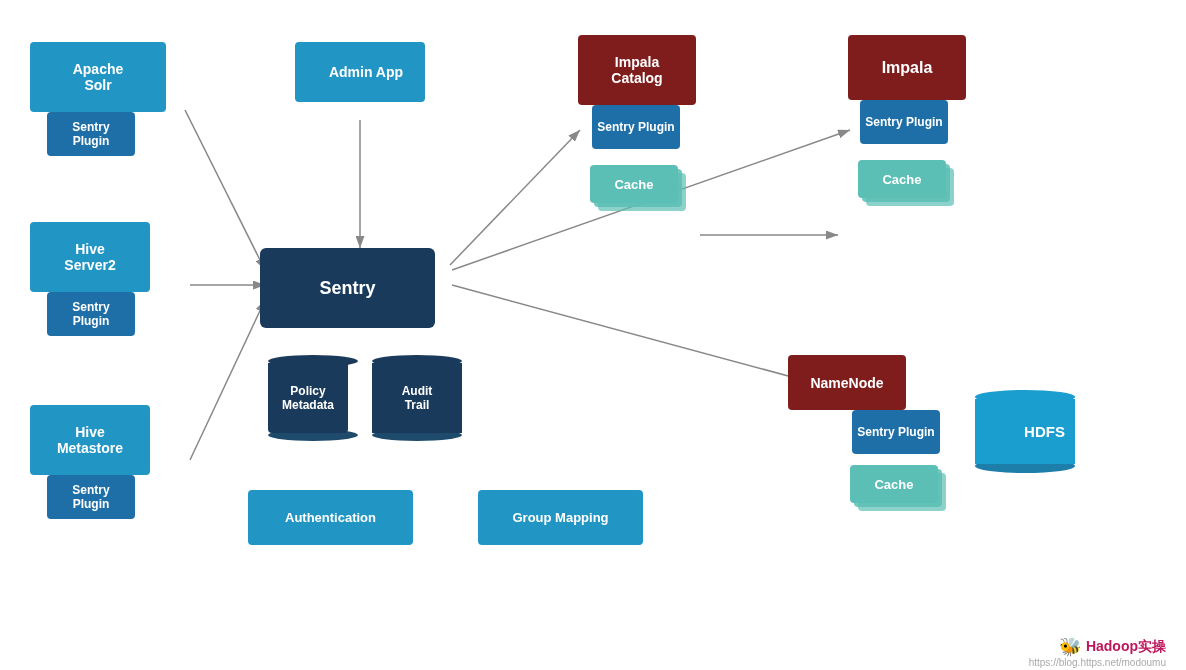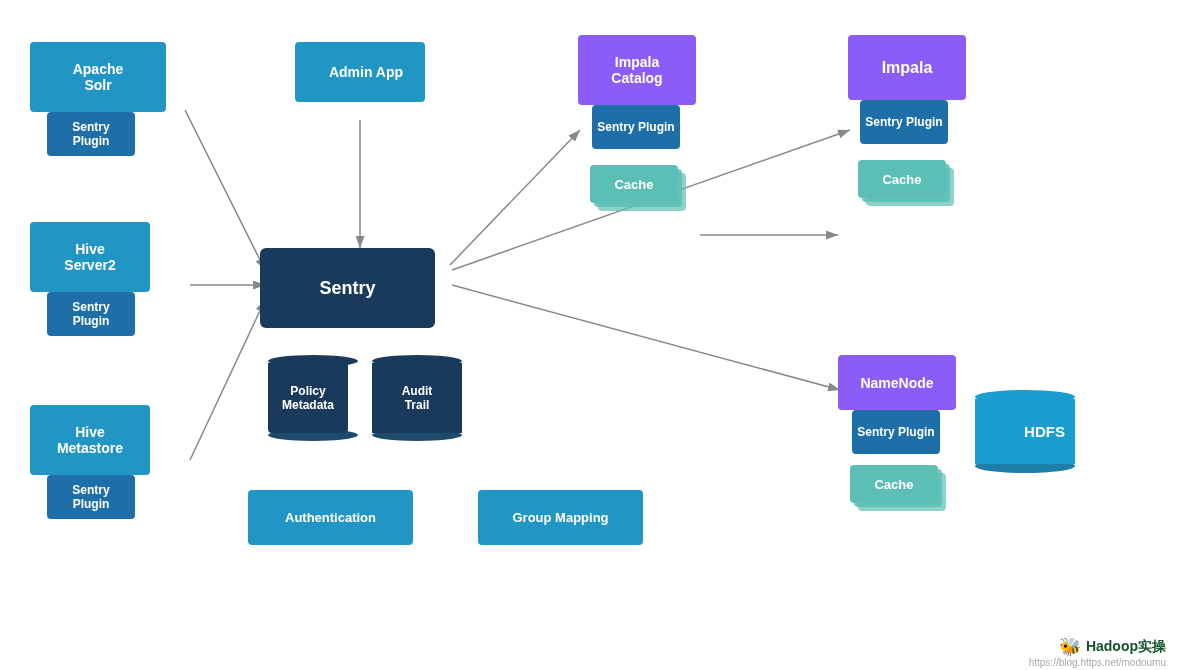--- a/index.html
+++ b/index.html
@@ -25,21 +25,21 @@
       font-weight: 600;
       color: white;
       border-radius: 4px;
       display: flex;
       align-items: center;
       justify-content: center;
     }
     .box-blue { background: #2196c4; }
     .box-dark { background: #1a3a5c; }
     .box-med { background: #1e6ea8; }
-    .box-light-blue { background: #8b5cf6; }
+    .box-light-blue { background: #7f1d1d; }
 
     
     .stack-wrapper {
       position: absolute;
     }
     .stack-back2 {
       position: absolute;
       border-radius: 4px;
       background: #5bbfb5;
       opacity: 0.7;
@@ -84,21 +84,21 @@
       gap: 4px;
     }
     .watermark-icon {
       font-size: 18px;
     }
     .watermark-text {
       font-size: 14px;
       color: #666;
     }
     .watermark-text span {
-      color: #14532d;
+      color: #be185d;
       font-weight: bold;
     }
 
     
     .url-watermark {
       position: absolute;
       bottom: 2px;
       right: 20px;
       font-size: 10px;
       color: #aaa;
@@ -223,21 +223,21 @@
   </div>
 
   <div class="stack-wrapper" style="left:858px; top:160px; width:92px; height:52px;">
     <div class="stack-back2" style="left:8px; top:8px; width:88px; height:38px;"></div>
     <div class="stack-back1" style="left:4px; top:4px; width:88px; height:38px;"></div>
     <div class="stack-front" style="left:0px; top:0px; width:88px; height:38px;">
       <span>Cache</span>
     </div>
   </div>
 
-  <div class="box box-light-blue" style="left:838px; top:355px; width:118px; height:55px; font-size:14px;">
+  <div class="box box-light-blue" style="left:788px; top:355px; width:118px; height:55px; font-size:14px;">
     <span>NameNode</span>
   </div>
   <div class="box box-med" style="left:852px; top:410px; width:88px; height:44px; font-size:12px;">
     <span>Sentry
 Plugin</span>
   </div>
 
   <div class="stack-wrapper" style="left:850px; top:465px; width:92px; height:52px;">
     <div class="stack-back2" style="left:8px; top:8px; width:88px; height:38px;"></div>
     <div class="stack-back1" style="left:4px; top:4px; width:88px; height:38px;"></div>

